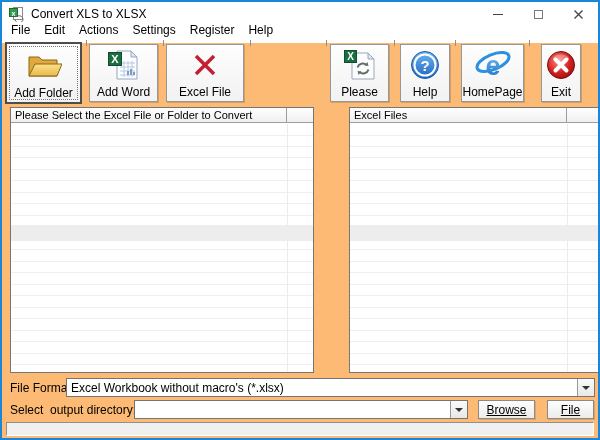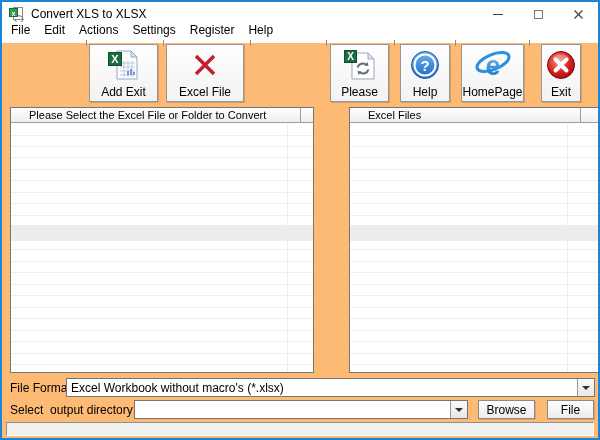--- a/index.html
+++ b/index.html
@@ -26,33 +26,33 @@
     border:1px solid #979797; box-shadow:1px 1px 0 rgba(0,0,0,0.15);
     display:flex; flex-direction:column; align-items:center; justify-content:flex-end;
     padding-bottom:2px; font-size:12px; top:42px; height:58px;
   }
   .tb-btn .ic { flex:1; display:flex; align-items:center; justify-content:center; }
   .tb-btn.focused { top:40px; height:62px; border:2px solid #4d4d4d; outline:1px dotted #777; outline-offset:-5px; box-shadow:none; }
   .tick { position:absolute; top:38px; width:1px; height:6px; background:#8f8f8f; }
   
   .listview { position:absolute; top:105px; height:266px; background:#fff; border:1px solid #767676; }
   .lv-header { height:15px; display:flex; background:linear-gradient(#ffffff,#efefef); border-bottom:1px solid #9d9d9d; font-size:11px; }
-  .lv-col1 { padding:1px 8px 0 4px; border-right:1px solid #9d9d9d; white-space:nowrap; overflow:hidden;margin-left:14px; }
+  .lv-col1 { padding:1px 8px 0 4px; border-right:1px solid #9d9d9d; white-space:nowrap; overflow:hidden; }
   .lv-col2 { flex:1; }
   .lv-body { position:absolute; left:0; right:0; top:16px; bottom:0;
     background:repeating-linear-gradient(to bottom,#ffffff 0px,#ffffff 10.5px,#efefef 10.5px,#efefef 11.5px); }
   .lv-vline { position:absolute; top:0; bottom:0; width:1px; background:#ececec; }
   .lv-band { position:absolute; left:0; right:0; top:101px; height:16px; background:#ededed; }
   
   .f-label { position:absolute; font-size:12px; white-space:pre; }
   .combo { position:absolute; height:19px; background:#fff; border:1px solid #747474;padding-left:9px; }
   .combo .val { position:absolute; left:4px; right:20px; top:2px; font-size:12px; white-space:nowrap; overflow:hidden; }
   .combo .dd { position:absolute; right:0; top:0; bottom:0; width:17px; background:linear-gradient(#fafafa,#e8e8e8); border-left:1px solid #9a9a9a; display:flex; align-items:center; justify-content:center; }
   .arrow-down { width:0; height:0; border-left:4px solid transparent; border-right:4px solid transparent; border-top:4px solid #333; }
-  .btn-small { position:absolute; height:19px; background:linear-gradient(#fdfdfd,#ececec); border:1px solid #8a8a8a; box-shadow:1px 1px 0 rgba(0,0,0,0.12); display:flex; align-items:center; justify-content:center; font-size:12px; }
+  .btn-small { position:absolute; height:19px; background:linear-gradient(#fdfdfd,#ececec); border:1px solid #8a8a8a; box-shadow:1px 1px 0 rgba(0,0,0,0.12); display:flex; align-items:center; justify-content:center; font-size:12px;text-decoration:underline; }
   .statusbar { position:absolute; left:4px; top:420px; width:588px; height:14px; background:#f0f0f0; border:1px solid; border-color:#8f8f8f #fdfdfd #fdfdfd #8f8f8f; }
 </style>
 </head>
 <body>
 
 <div class="window">
 
   <div class="titlebar">
     <span class="appicon">
       <svg width="16" height="16" viewBox="0 0 16 16">
@@ -89,36 +89,51 @@
   </div>
 
   <div class="tick" style="left:84px"></div>
   <div class="tick" style="left:161px"></div>
   <div class="tick" style="left:248px"></div>
   <div class="tick" style="left:324px"></div>
   <div class="tick" style="left:392px"></div>
   <div class="tick" style="left:453px"></div>
   <div class="tick" style="left:527px"></div>
 
+  <div class="tb-btn focused" style="left:3px;width:77px;">
+    <span class="ic">
+      <svg width="36" height="30" viewBox="0 0 36 30">
+        <defs>
+          <linearGradient id="gf" x1="0" y1="0" x2="0" y2="1">
+            <stop offset="0" stop-color="#fbe289"></stop>
+              <stop offset="1" stop-color="#e9b84e"></stop>
+          </linearGradient>
+        </defs>
+        <path d="M3 7 h10 l3 3 h15 v16 H3 z" fill="#dfa93f" stroke="#8a6914"></path>
+        <path d="M31 26 H3 l6 -12 h27 z" fill="url(#gf)" stroke="#8a6914"></path>
+      </svg>
+    </span>
+    <span>Add Folder</span>
+  </div>
 
   <div class="tb-btn" style="left:87px;width:69px;">
     <span class="ic">
       <svg width="34" height="32" viewBox="0 0 34 32">
         <path d="M10 2 h14 l6 6 v22 H10 z" fill="#fdfdff" stroke="#93a8c4"></path>
         <path d="M24 2 l6 6 h-6 z" fill="#dce6f4" stroke="#93a8c4"></path>
         <g stroke="#b9c8e0" stroke-width="1">
           <path d="M13 14 h15 M13 18 h15 M13 22 h15 M13 26 h15"></path>
           <path d="M17 12 v16 M21 12 v16 M25 12 v16"></path>
         </g>
         <path d="M20 22 v4 h2 v-4 z M23 20 v6 h2 v-6 z M26 23 v3 h2 v-3 z" fill="#7d9cc9"></path>
         <rect x="1.5" y="3.5" width="13" height="13" fill="#1c6e41" stroke="#0e4f2c"></rect>
         <text x="8" y="13.5" font-size="11" font-weight="bold" fill="#fff" text-anchor="middle" font-family="Liberation Sans, sans-serif">X</text>
       </svg>
     </span>
-    <span>Add Exit</span>
+    <span>Add Word</span>
   </div>
 
   <div class="tb-btn" style="left:164px;width:78px;">
     <span class="ic">
       <svg width="32" height="32" viewBox="0 0 32 32">
         <path d="M7 7 L25 25 M25 7 L7 25" stroke="#c31f30" stroke-width="3.5"></path>
       </svg>
     </span>
     <span>Excel File</span>
   </div>

